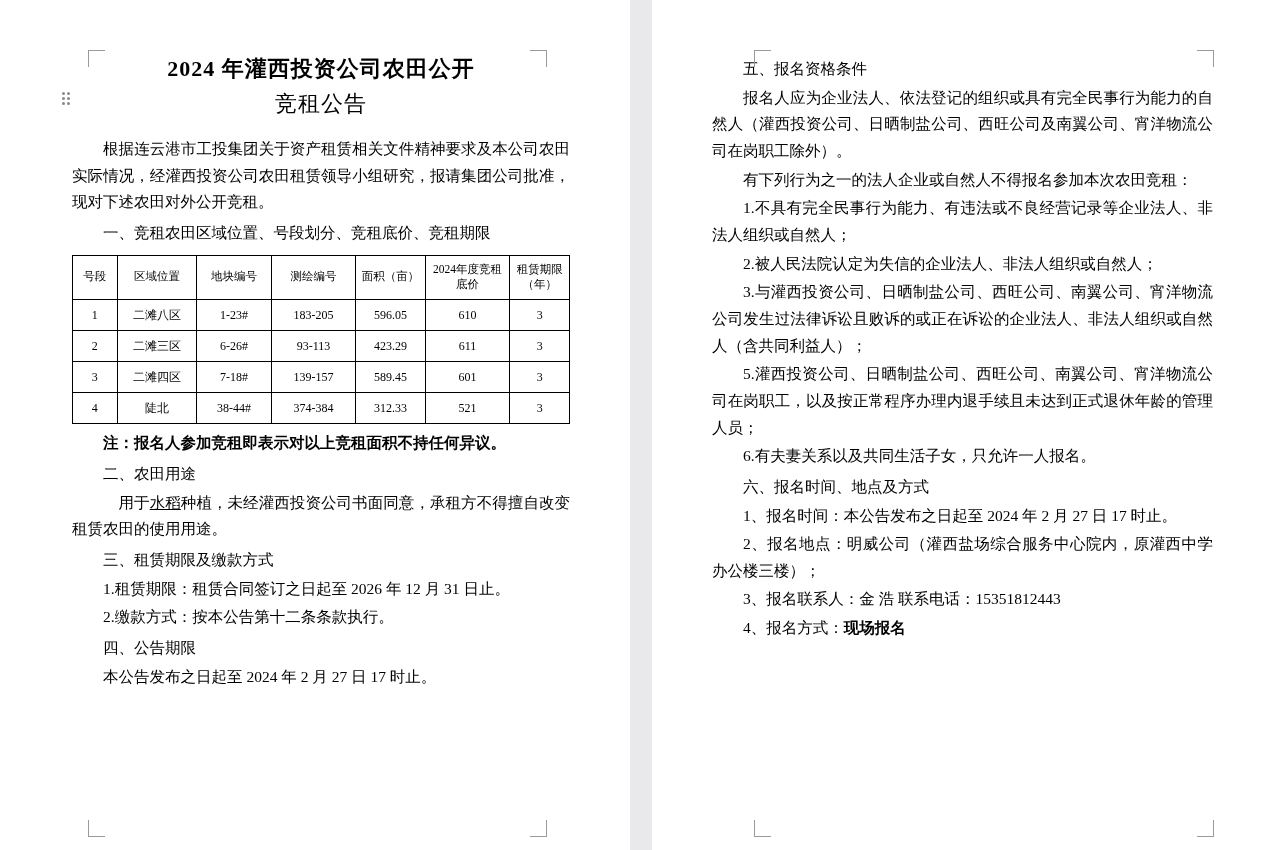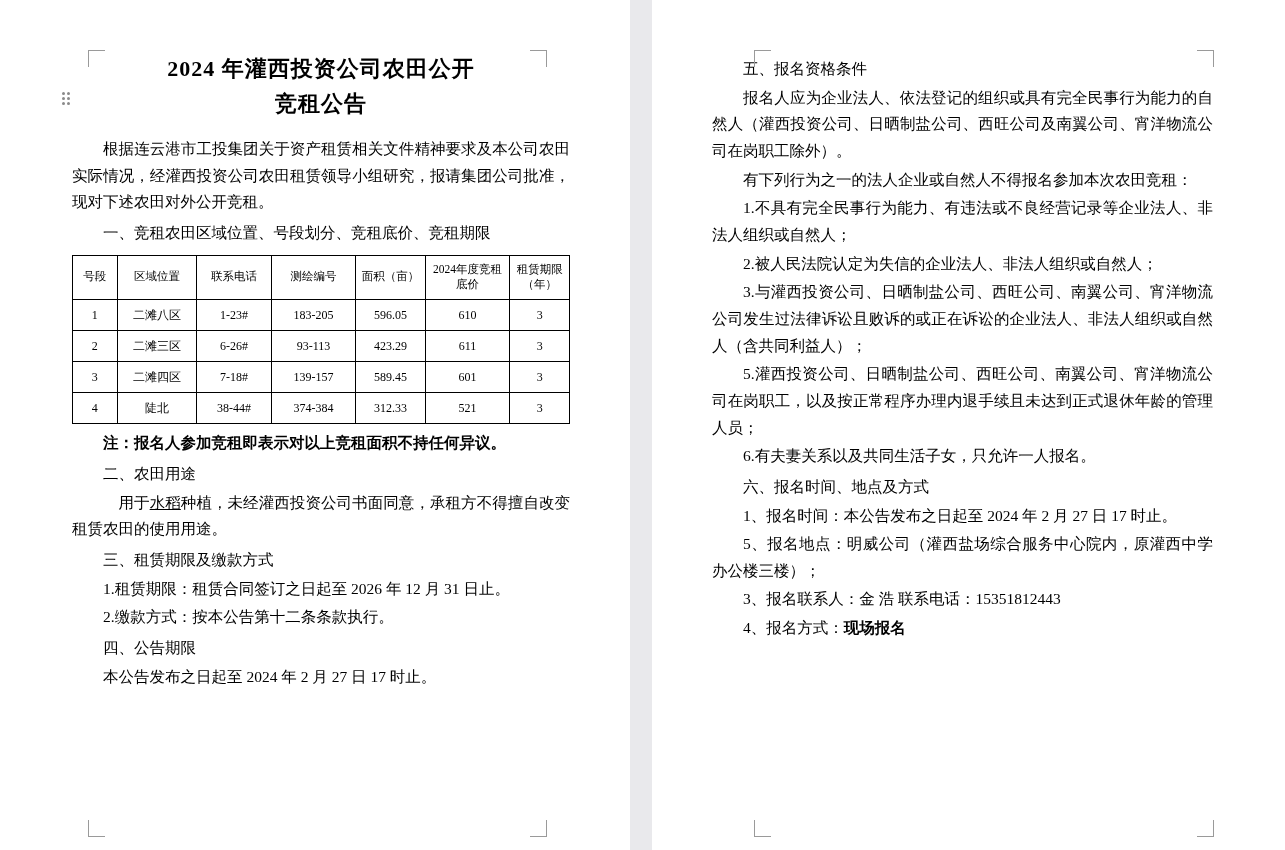--- a/index.html
+++ b/index.html
@@ -79,21 +79,21 @@
     font-size: 22px;
     font-weight: bold;
     text-align: center;
     margin: 0 0 2px 0;
     letter-spacing: 1px;
     line-height: 1.5;
     font-family: "Liberation Serif", "DejaVu Serif", serif;
   }
   h1.title2 {
     font-size: 22px;
-    font-weight: bold;
+    font-weight: normal;
     text-align: center;
     margin: 0 0 16px 0;
     letter-spacing: 1px;
     line-height: 1.5;
   }
   p.para {
     font-size: 15.5px;
     line-height: 1.72;
     margin: 0 0 2px 0;
     text-align: justify;
@@ -181,21 +181,21 @@
           <col class="col3">
           <col class="col4">
           <col class="col5">
           <col class="col6">
           <col class="col7">
       </colgroup>
       <thead>
         <tr>
           <th>号段</th>
           <th>区域位置</th>
-          <th>联系电话</th>
+          <th>地块编号</th>
           <th>测绘编号</th>
           <th>面积（亩）</th>
           <th>2024年度竞租底价</th>
           <th>租赁期限（年）</th>
         </tr>
       </thead>
       <tbody>
         <tr>
           <td>1</td>
           <td>二滩八区</td>
@@ -260,18 +260,18 @@
     <p class="para">报名人应为企业法人、依法登记的组织或具有完全民事行为能力的自然人（灌西投资公司、日晒制盐公司、西旺公司及南翼公司、宵洋物流公司在岗职工除外）。</p>
     <p class="para">有下列行为之一的法人企业或自然人不得报名参加本次农田竞租：</p>
     <p class="para">1.不具有完全民事行为能力、有违法或不良经营记录等企业法人、非法人组织或自然人；</p>
     <p class="para">2.被人民法院认定为失信的企业法人、非法人组织或自然人；</p>
     <p class="para">3.与灌西投资公司、日晒制盐公司、西旺公司、南翼公司、宵洋物流公司发生过法律诉讼且败诉的或正在诉讼的企业法人、非法人组织或自然人（含共同利益人）；</p>
     <p class="para">5.灌西投资公司、日晒制盐公司、西旺公司、南翼公司、宵洋物流公司在岗职工，以及按正常程序办理内退手续且未达到正式退休年龄的管理人员；</p>
     <p class="para">6.有夫妻关系以及共同生活子女，只允许一人报名。</p>
 
     <h2 class="head">六、报名时间、地点及方式</h2>
     <p class="para">1、报名时间：本公告发布之日起至 2024 年 2 月 27 日 17 时止。</p>
-    <p class="para">5、报名地点：明威公司（灌西盐场综合服务中心院内，原灌西中学办公楼三楼）；</p>
+    <p class="para">2、报名地点：明威公司（灌西盐场综合服务中心院内，原灌西中学办公楼三楼）；</p>
     <p class="para">3、报名联系人：金  浩    联系电话：15351812443</p>
     <p class="para"><span>4、报名方式：</span><span class="bold">现场报名</span></p>
   </div>
 
 </div>
 
 </body></html>

